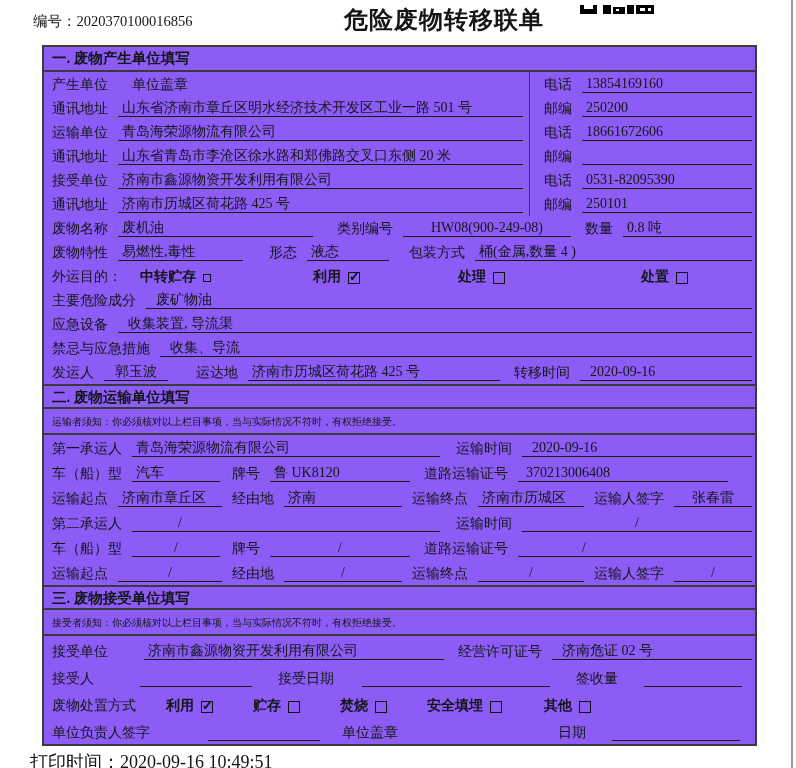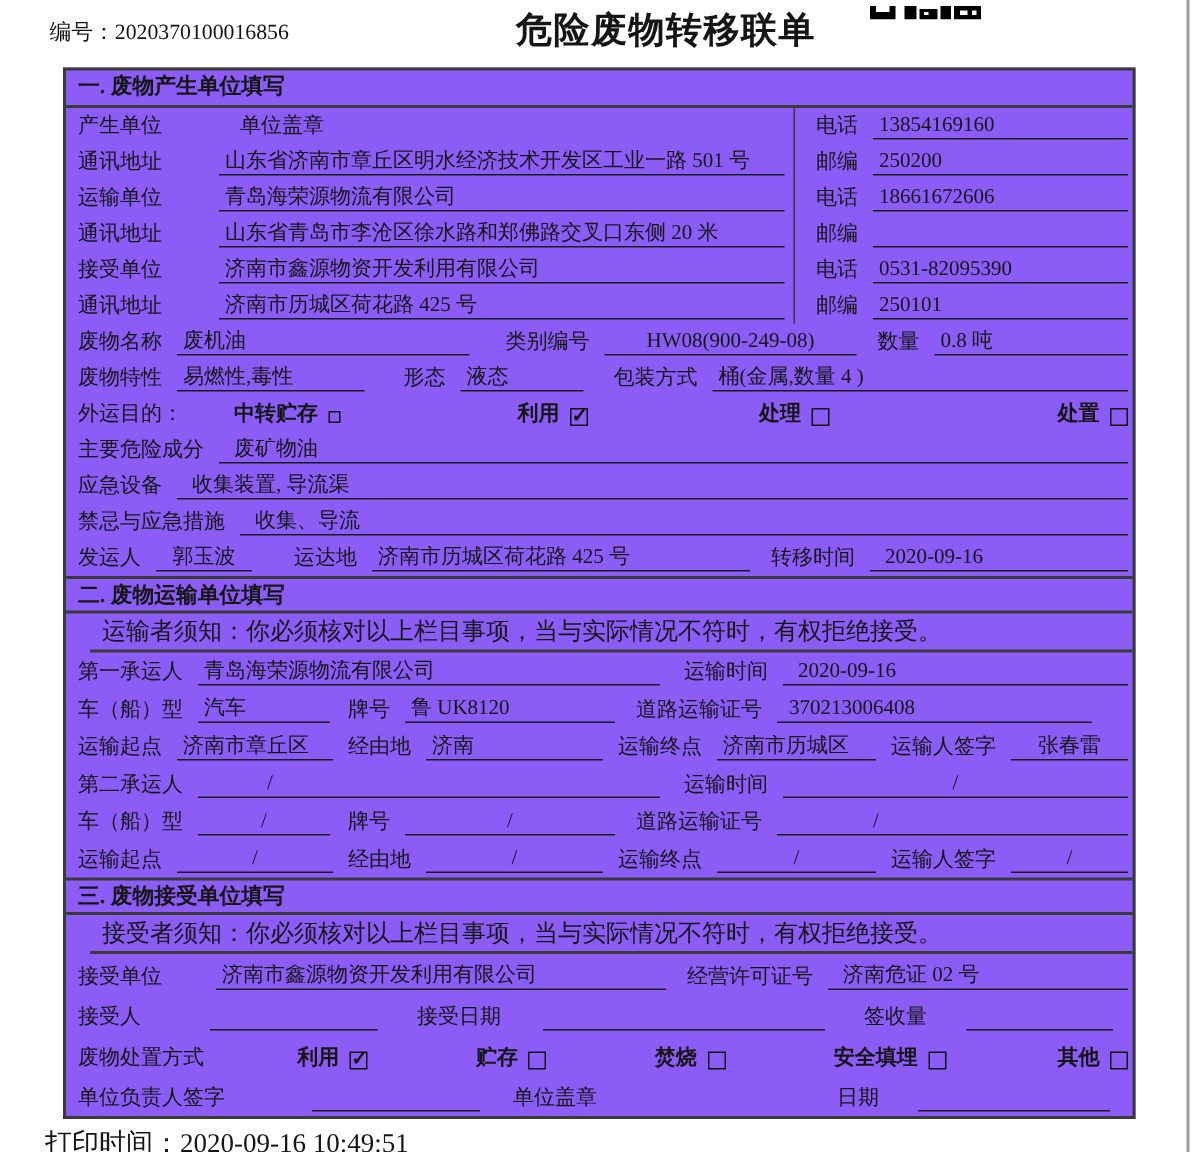--- a/index.html
+++ b/index.html
@@ -23,32 +23,32 @@
   .manifest {
     position: absolute; left: 42px; top: 45px; width: 715px;
     border: 2px solid #3a3a3a; background: #8b5cf6;
   }
   .sec-head {
     height: 25px; line-height: 23px; padding-left: 8px;
     font-size: 14.5px; font-weight: bold;
     border-bottom: 2px solid #3a3a3a; white-space: nowrap;
   }
   .sec-head.mid { border-top: 2px solid #3a3a3a; }
-  .notice { height: 26px; line-height: 25px; padding-left: 8px; font-size: 16px; border-bottom: 2px solid #3a3a3a; white-space: nowrap; margin-left: 16px; }
-
-  .r { display: flex; align-items: flex-end; height: 24px; padding: 0 3px 3px 8px; font-size: 14px; line-height: 16px; justify-content: space-between; }
+  .notice { height: 26px; line-height: 25px; padding-left: 8px; font-size: 10px; border-bottom: 2px solid #3a3a3a; white-space: nowrap; }
+
+  .r { display: flex; align-items: flex-end; height: 24px; padding: 0 3px 3px 8px; font-size: 14px; line-height: 16px; }
   .r.h25 { height: 25px; }
   .r.h27 { height: 27px; }
   .lbl { white-space: nowrap; margin-right: 10px; }
   .bl { border-bottom: 1px solid #1a1a1a; white-space: nowrap; padding: 0 4px; overflow: hidden; min-height: 16px; }
   .fill { flex: 1 1 auto; min-width: 0; }
   .ctr { text-align: center; }
 
   .row6 { display: flex; height: 24px; font-size: 14px; line-height: 16px; }
-  .row6 .lc { width: 485px; display: flex; align-items: flex-end; padding: 4px 6px 3px 8px; gap: 28px; }
+  .row6 .lc { width: 485px; display: flex; align-items: flex-end; padding: 4px 6px 3px 8px; }
   .row6 .rc { flex: 1; display: flex; align-items: flex-end; border-left: 1.5px solid #3a3a3a; padding: 0 3px 3px 14px; }
 
   .opt { display: inline-flex; align-items: center; white-space: nowrap; font-weight: bold; }
   .cb {
     display: inline-block; width: 12px; height: 12px;
     border: 1.5px solid #111; margin-left: 7px; position: relative; top: 1px; flex: none;
   }
   .cb.small { width: 8px; height: 8px; }
   .cb.checked::after {
     content: "\2713"; position: absolute; left: 0px; top: -4px;

